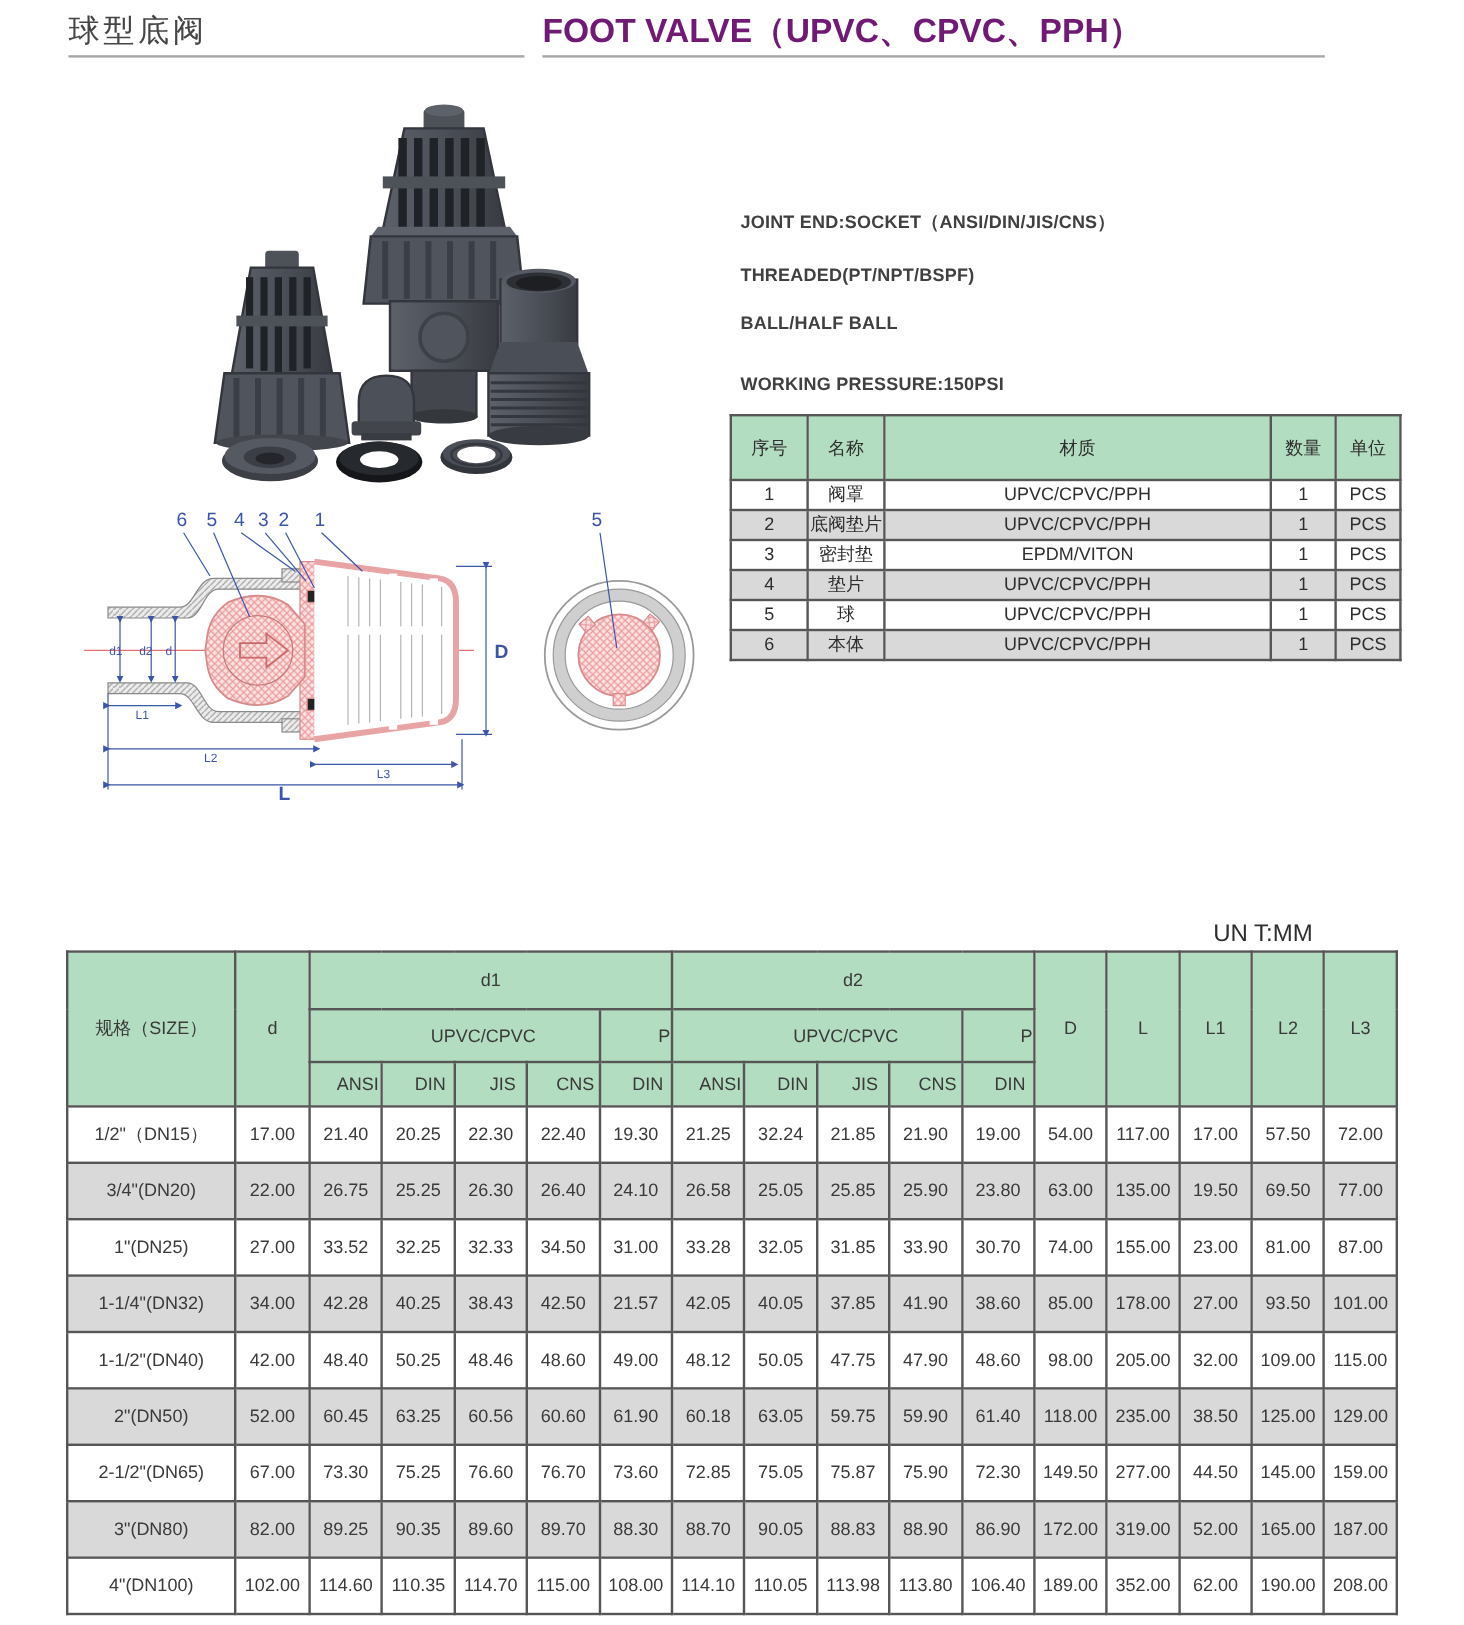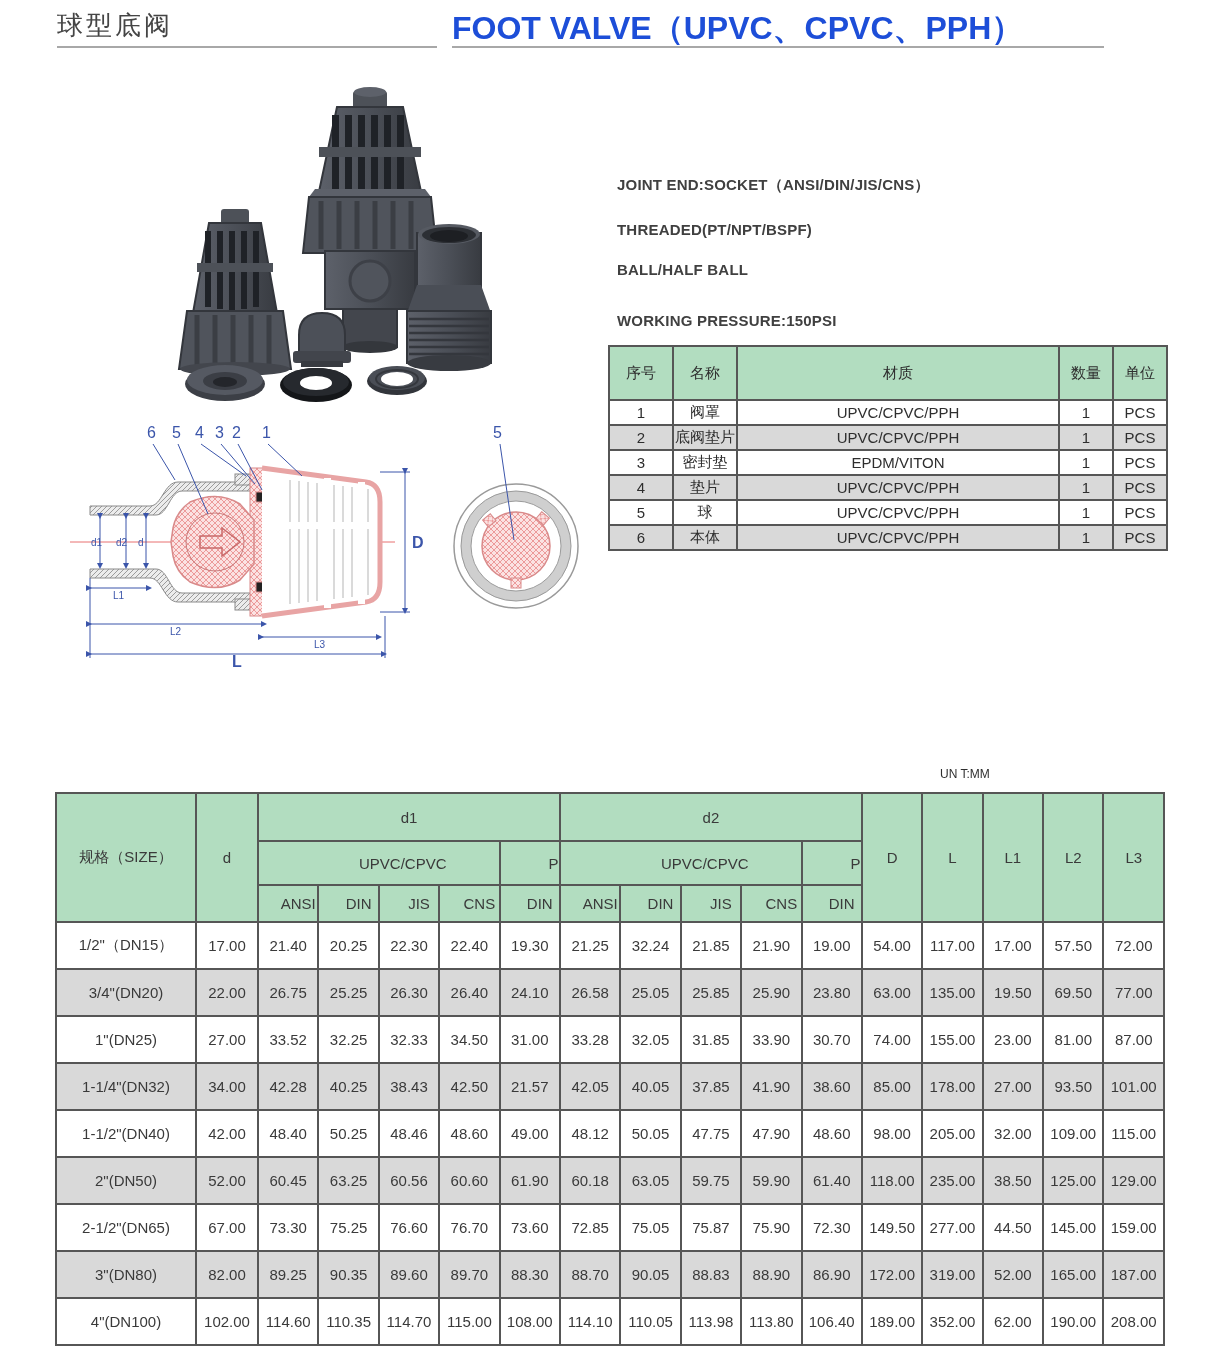--- a/index.html
+++ b/index.html
@@ -1,38 +1,38 @@
 <!DOCTYPE html>
 <html><head>
 <meta charset="utf-8">
 <style>
   html,body{margin:0;padding:0;background:#fff;}
   .page{position:relative;width:1220px;height:1354px;background:#ffffff;
         font-family:"Liberation Sans",sans-serif;overflow:hidden;}
 
   .title-zh{position:absolute;left:57px;top:8px;font-size:26px;font-weight:normal;
             color:#454545;letter-spacing:3px;white-space:nowrap;}
-  .title-en{position:absolute;left:452px;top:7px;font-size:32px;font-weight:bold;
-            color:#1d4ed8;white-space:nowrap;}
+  .title-en{position:absolute;left:452px;top:7px;font-size:28px;font-weight:bold;
+            color:#701a75;white-space:nowrap;}
   .rule{position:absolute;height:2px;background:#a8a8a8;}
 
   .spec-line{position:absolute;left:617px;font-size:15px;font-weight:bold;color:#404040;
              white-space:nowrap;letter-spacing:.2px;}
 
   table{border-collapse:collapse;table-layout:fixed;}
   th,td{border:2px solid #565656;text-align:center;padding:0;font-weight:normal;
         overflow:hidden;white-space:nowrap;}
 
   .parts-table{position:absolute;left:608px;top:345px;width:558px;font-size:15px;color:#2e2e2e;border-radius:15px;}
   .parts-table thead th{background:#b2ddc0;height:52px;}
   .parts-table tbody td{height:23px;background:#fff;}
   .parts-table tbody tr:nth-child(even) td{background:#d9d9d9;}
 
-  .size-note{position:absolute;left:940px;top:767px;width:225px;text-align:left;
-             font-size:12px;color:#2e2e2e;}
+  .size-note{position:absolute;left:940px;top:767px;width:225px;text-align:center;
+             font-size:20px;color:#2e2e2e;}
   .size-table{position:absolute;left:55px;top:792px;width:1110px;font-size:15px;color:#3a3a3a;}
   .size-table thead th{background:#b2ddc0;}
   .size-table thead tr.h1 th{height:46px;}
   .size-table thead tr.h2 th{height:42px;padding-left:48px;}
   .size-table thead tr.h3 th{height:35px;padding-left:20px;}
   .size-table tbody td{height:45px;background:#fff;}
   .size-table tbody tr:nth-child(even) td{background:#d9d9d9;}
 
   .photo-svg{position:absolute;left:85px;top:85px;}
   .drawing-svg{position:absolute;left:50px;top:418px;}

